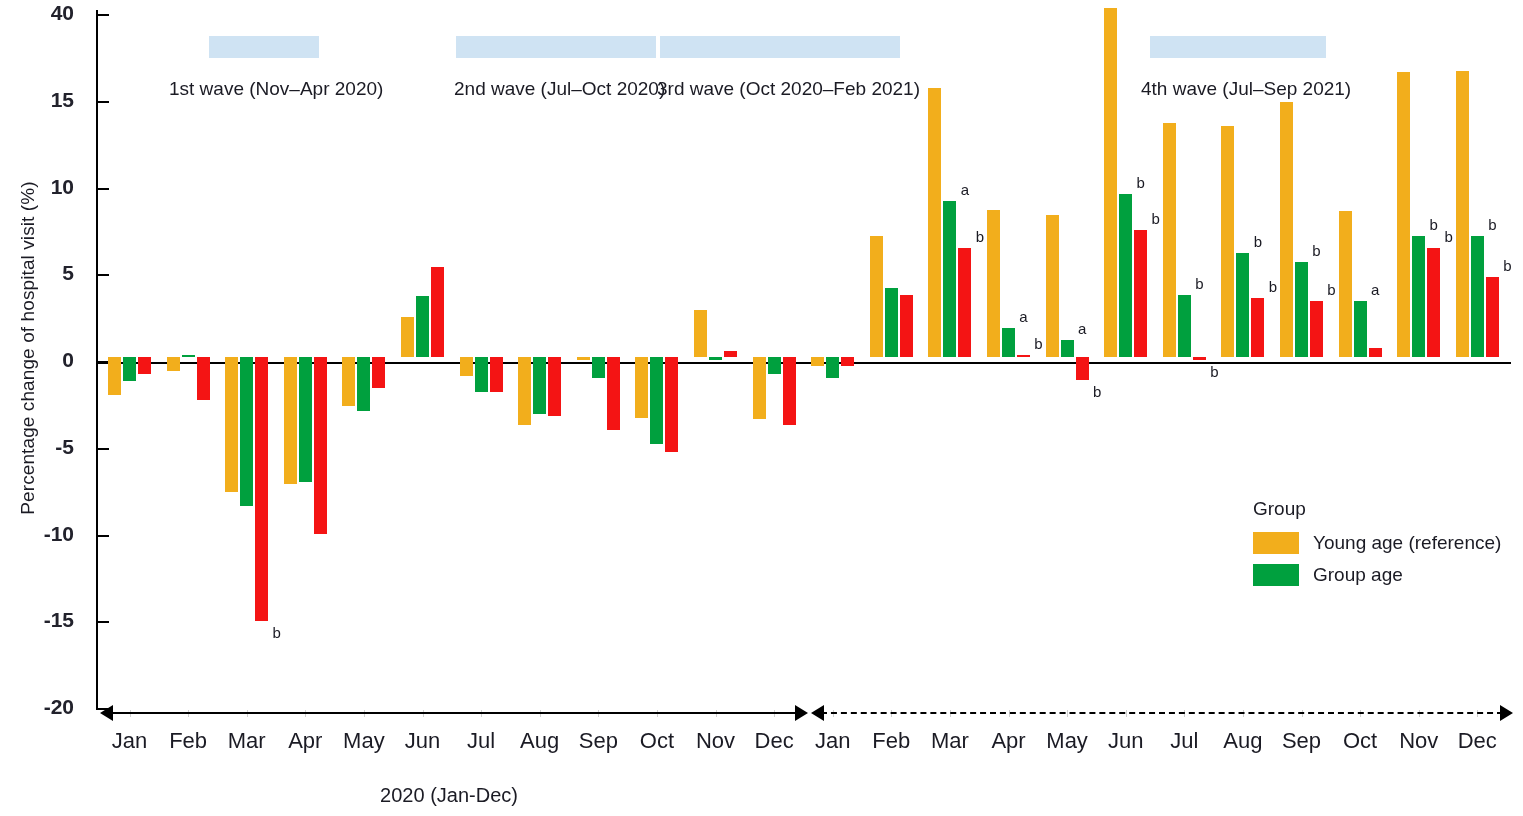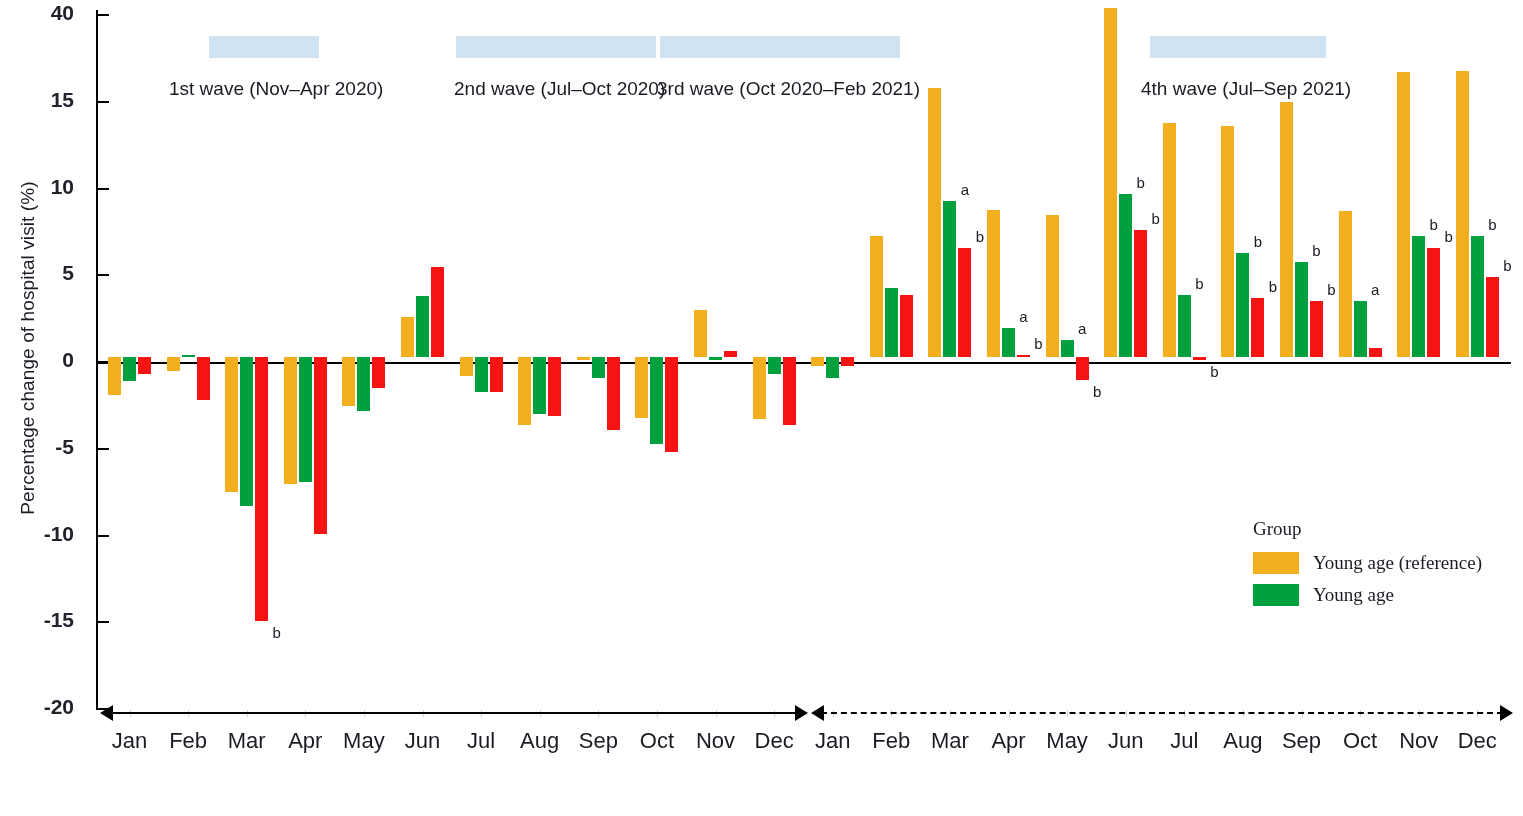--- a/index.html
+++ b/index.html
@@ -29,21 +29,21 @@
     width:22px;line-height:15px;
   }
   .wave-band{position:absolute;height:22px;background:#cfe3f3;}
   .wave-label{position:absolute;font-size:19px;white-space:nowrap;color:#1b1b24;}
   .xtick{position:absolute;width:1px;height:7px;background:#cfcfcf;top:710px;}
   .month-label{
     position:absolute;top:728px;font-size:22px;text-align:center;width:70px;
     color:#1b1b24;
   }
   .year-label{position:absolute;top:784px;font-size:20px;text-align:center;width:300px;}
-  .legend{position:absolute;left:1253px;top:518px;font-family:Liberation Serif, serif;}
+  .legend{position:absolute;left:1253px;top:498px;}
   .legend-title{font-size:19px;margin-bottom:7px;padding-left:0px;}
   .legend-row{display:flex;align-items:center;height:32px;}
   .legend-swatch{width:46px;height:22px;margin-right:14px;}
   .legend-text{font-size:19px;}
   .arrow-line{position:absolute;height:0;border-top:2px solid #000;top:712px;}
   .arrow-dotted{position:absolute;height:0;border-top:2px dashed #000;top:712px;}
   .arrow-head{position:absolute;width:0;height:0;top:705px;}
   .ah-left{border-top:8px solid transparent;border-bottom:8px solid transparent;border-right:13px solid #000;}
   .ah-right{border-top:8px solid transparent;border-bottom:8px solid transparent;border-left:13px solid #000;}
 </style>
@@ -284,28 +284,29 @@
     </div>
 
   <div class="arrow-head ah-left" style="left:100px;"></div>
   <div class="arrow-line" style="left:110px;width:688px;"></div>
   <div class="arrow-head ah-right" style="left:795px;"></div>
 
   <div class="arrow-head ah-left" style="left:811px;"></div>
   <div class="arrow-dotted" style="left:821px;width:682px;"></div>
   <div class="arrow-head ah-right" style="left:1500px;"></div>
 
+  <div class="year-label" style="left:299px;">2020 (Jan-Dec)</div>
 
   <div class="legend">
     <div class="legend-title">Group</div>
     <div id="legend-rows">
         <div class="legend-row">
           <div class="legend-swatch" style="background: rgb(242, 174, 28);"></div>
           <div class="legend-text">Young age (reference)</div>
         </div>
         <div class="legend-row">
           <div class="legend-swatch" style="background: rgb(0, 160, 62);"></div>
-          <div class="legend-text">Young age</div>
+          <div class="legend-text">Group age</div>
         </div>
       </div>
   </div>
 
 </div>
 
 </body></html>

